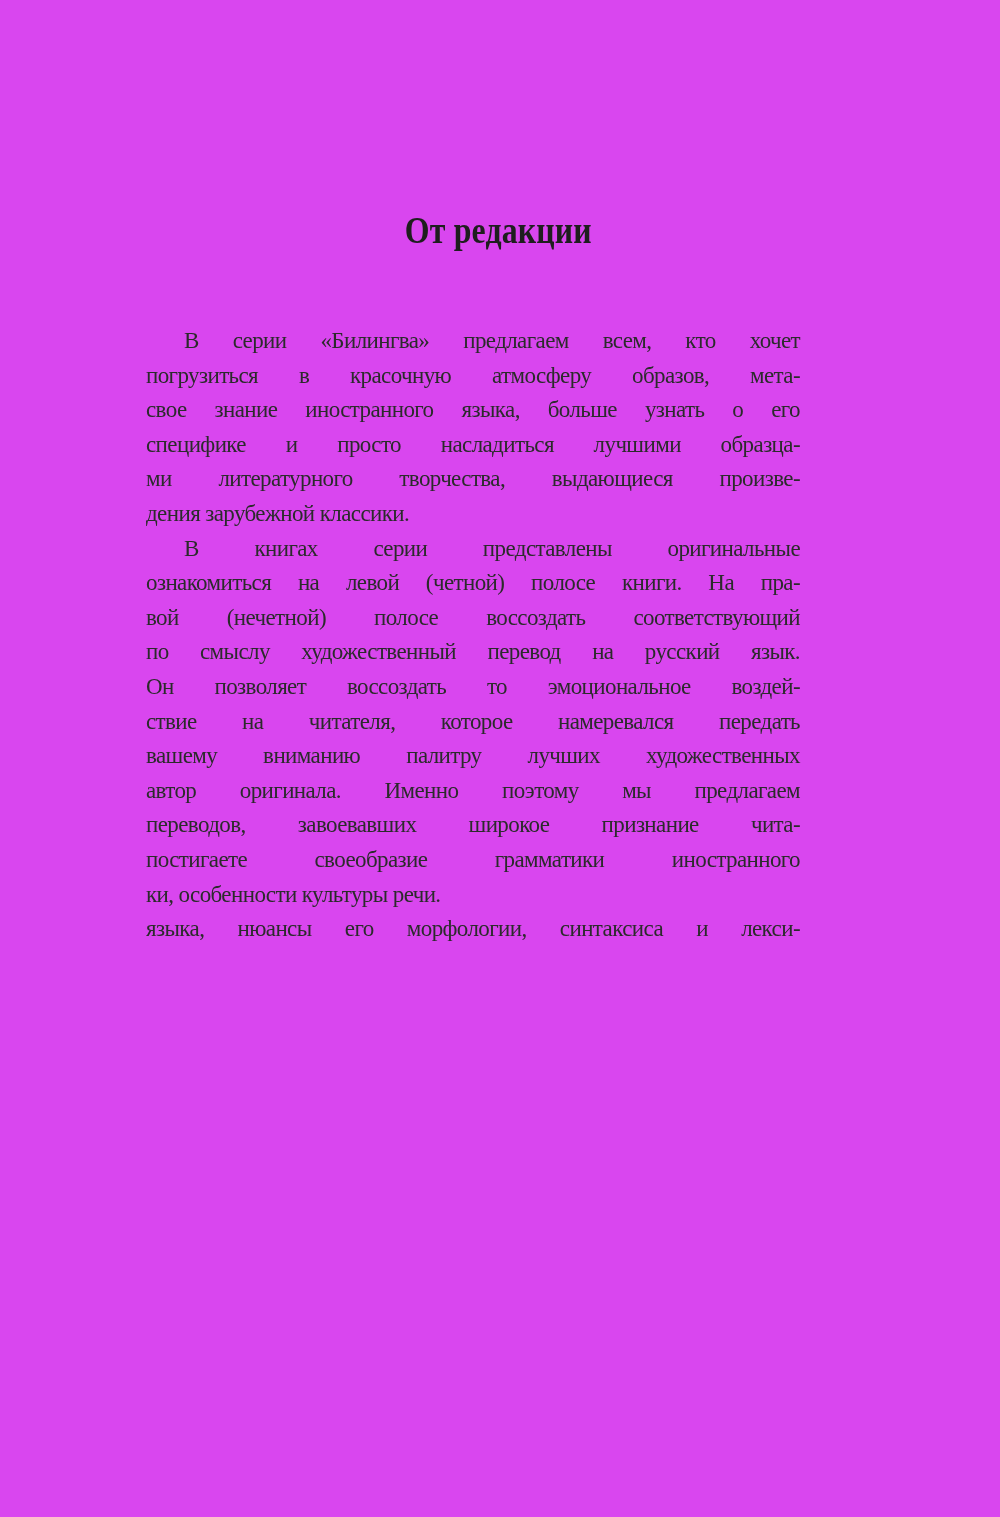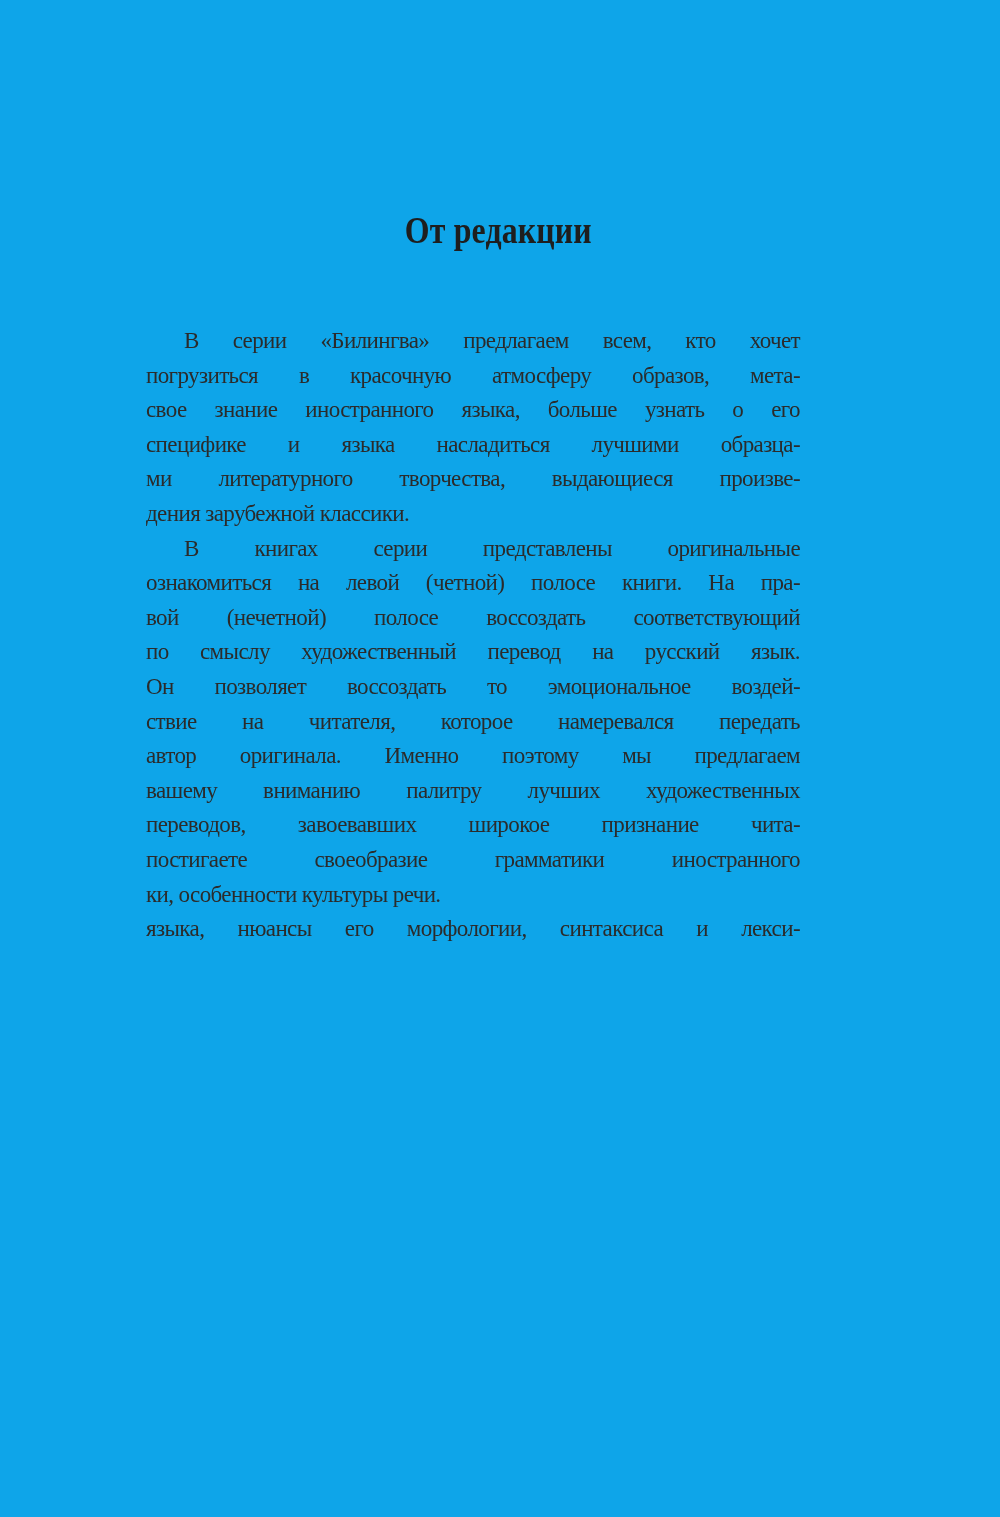--- a/index.html
+++ b/index.html
@@ -14,21 +14,21 @@
       overflow: hidden;
       font-family: "Liberation Serif", "DejaVu Serif", serif;
       color: #2a2a2a;
     }
     .page {
       position: absolute;
       left: 0;
       top: 0;
       width: 1000px;
       height: 1517px;
-      background: #0ea5e9;
+      background: #d946ef;
     }
     .title {
       position: absolute;
       left: 0;
       width: 1000px;
       top: 178px;
       text-align: center;
       font-family: "Liberation Serif", "DejaVu Serif", serif;
       font-weight: bold;
       font-size: 37px;
@@ -67,32 +67,32 @@
 <body>
 
 <div class="page">
   <h1 class="title">От редакции</h1>
 
   <div class="body-text">
     <div class="paragraph">
       <span class="line indent">В серии «Билингва» предлагаем всем, кто хочет</span>
       <span class="line">погрузиться в красочную атмосферу образов, мета-</span>
       <span class="line">свое знание иностранного языка, больше узнать о его</span>
-      <span class="line">специфике и языка насладиться лучшими образца-</span>
+      <span class="line">специфике и просто насладиться лучшими образца-</span>
       <span class="line">ми литературного творчества, выдающиеся произве-</span>
       <span class="line last">дения зарубежной классики.</span>
     </div>
     <div class="paragraph">
       <span class="line indent">В книгах серии представлены оригинальные</span>
       <span class="line">ознакомиться на левой (четной) полосе книги. На пра-</span>
       <span class="line">вой (нечетной) полосе воссоздать соответствующий</span>
       <span class="line">по смыслу художественный перевод на русский язык.</span>
       <span class="line">Он позволяет воссоздать то эмоциональное воздей-</span>
       <span class="line">ствие на читателя, которое намеревался передать</span>
+      <span class="line">вашему вниманию палитру лучших художественных</span>
       <span class="line">автор оригинала. Именно поэтому мы предлагаем</span>
-      <span class="line">вашему вниманию палитру лучших художественных</span>
       <span class="line">переводов, завоевавших широкое признание чита-</span>
       <span class="line">постигаете своеобразие грамматики иностранного</span>
       <span class="line last">ки, особенности культуры речи.</span>
       <span class="line">языка, нюансы его морфологии, синтаксиса и лекси-</span>
     </div>
   </div>
 </div>
 
 </body></html>

